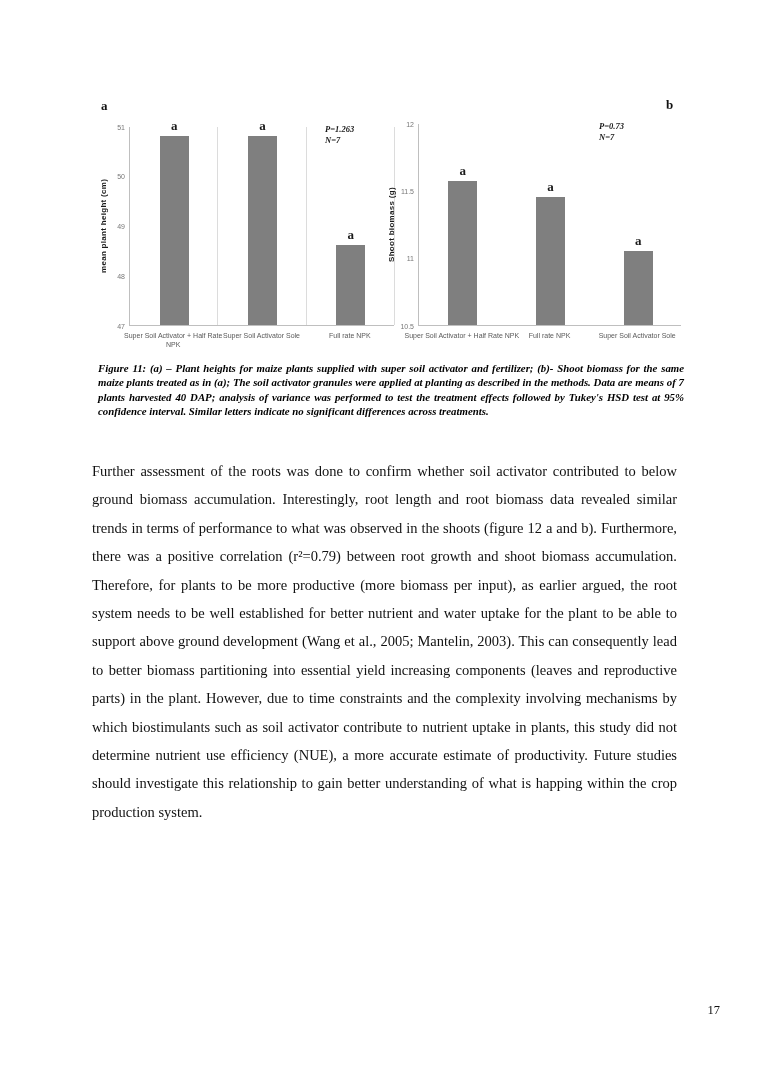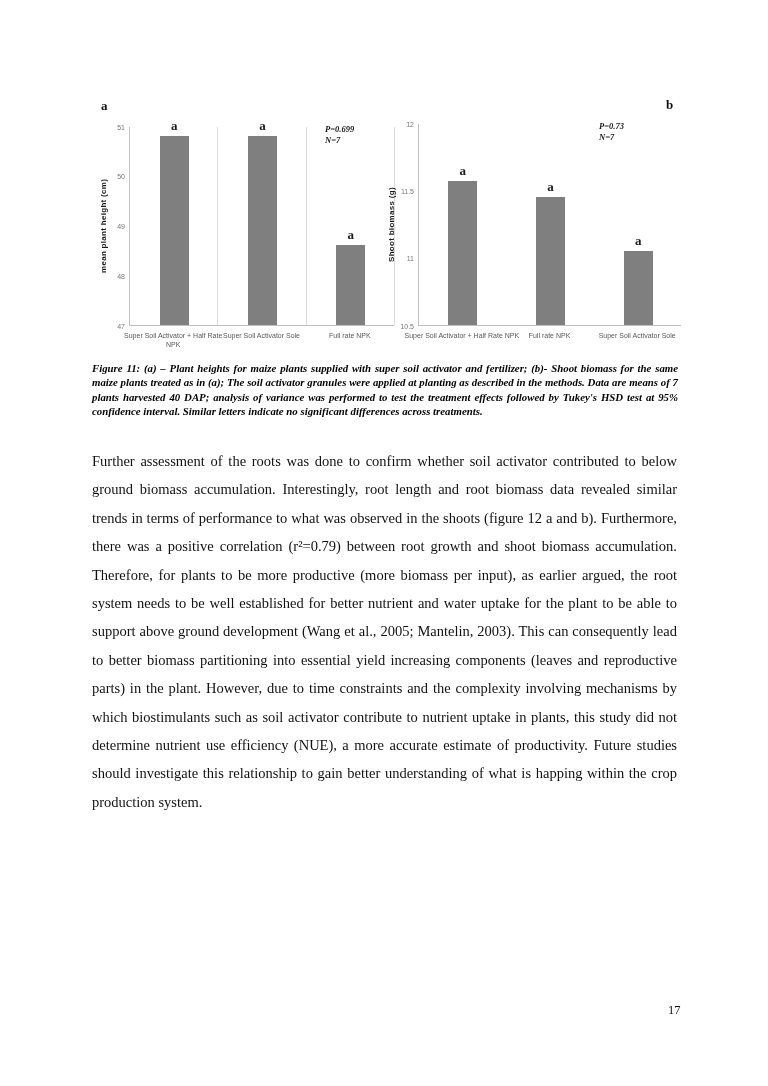--- a/index.html
+++ b/index.html
@@ -49,31 +49,31 @@
   #chart-a .y-title { left:7px; top:29px; height:198px; }
   #chart-b .y-title { left:2px; top:29px; height:201px; }
 
   .annotation {
     position:absolute; font:italic bold 8.5px/11px "Liberation Serif", serif; color:#1a1a1a;
   }
   #chart-a .annotation { left:233px; top:26px; }
   #chart-b .annotation { left:214px; top:26px; }
 
   .caption {
-    position:absolute; left:92px; top:361px; width:586px;
+    position:absolute; left:98px; top:361px; width:586px;
     font:italic bold 10.8px/14.4px "Liberation Serif", serif;
     text-align:justify; color:#000;
   }
   .body-text {
-    position:absolute; left:92px; top:447px; width:585px;
+    position:absolute; left:92px; top:457px; width:585px;
     font:14.5px/28.4px "Liberation Serif", serif;
     text-align:justify; color:#111;
   }
   .page-number {
-    position:absolute; left:668px; top:1003px; width:36px; text-align:left;
+    position:absolute; left:684px; top:1003px; width:36px; text-align:right;
     font:12.5px "Liberation Serif", serif; color:#111;
   }
 </style>
 </head>
 <body>
 
 <div class="chart-wrap" id="chart-a">
   <div class="panel-label">a</div>
   <div class="y-title">mean plant height (cm)</div>
   <div class="plot-area">
@@ -81,21 +81,21 @@
       <div class="sep" style="left: 175.667px;"></div>
       <div class="sep" style="left: 264px;"></div>
       <div class="bar" style="left: 29.6667px; height: 189.05px; background: rgb(127, 127, 127);"></div>
       <div class="bar-letter" style="left: 29.1667px; bottom: 191.05px;">a</div>
       <div class="bar" style="left: 118px; height: 189.05px; background: rgb(127, 127, 127);"></div>
       <div class="bar-letter" style="left: 117.5px; bottom: 191.05px;">a</div>
       <div class="bar" style="left: 206.333px; height: 79.6px; background: rgb(127, 127, 127);"></div>
       <div class="bar-letter" style="left: 205.833px; bottom: 81.6px;">a</div>
     </div>
   <div class="annotation">
-    <div>P=0.699</div>
+    <div>P=1.263</div>
     <div>N=7</div>
   </div>
 <div class="xlabel" style="width: 100px; left: 31.1667px; top: 233px;">Super Soil Activator + Half Rate NPK</div>
     <div class="xlabel" style="width: 100px; left: 119.5px; top: 233px;">Super Soil Activator Sole</div>
     <div class="xlabel" style="width: 100px; left: 207.833px; top: 233px;">Full rate NPK</div>
     <div class="ytick" style="left: 1px; top: 223.5px;">47</div>
     <div class="ytick" style="left: 1px; top: 173.75px;">48</div>
     <div class="ytick" style="left: 1px; top: 124px;">49</div>
     <div class="ytick" style="left: 1px; top: 74.25px;">50</div>
     <div class="ytick" style="left: 1px; top: 24.5px;">51</div>

